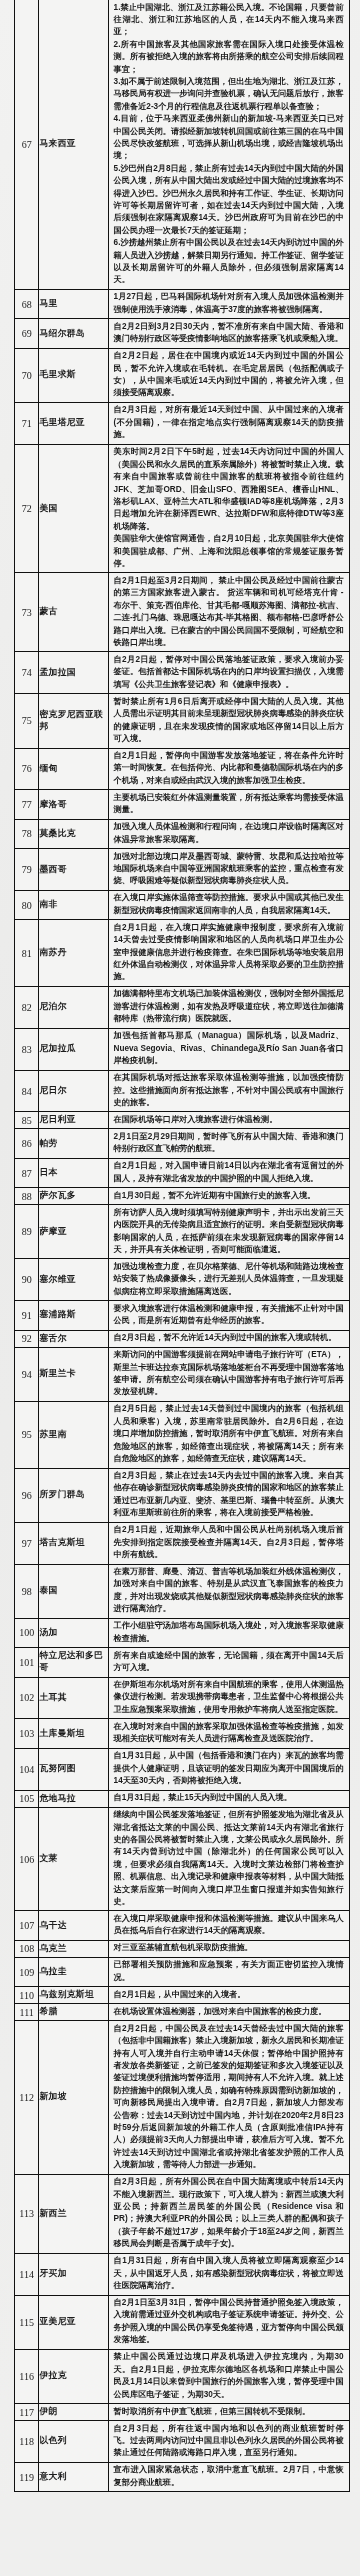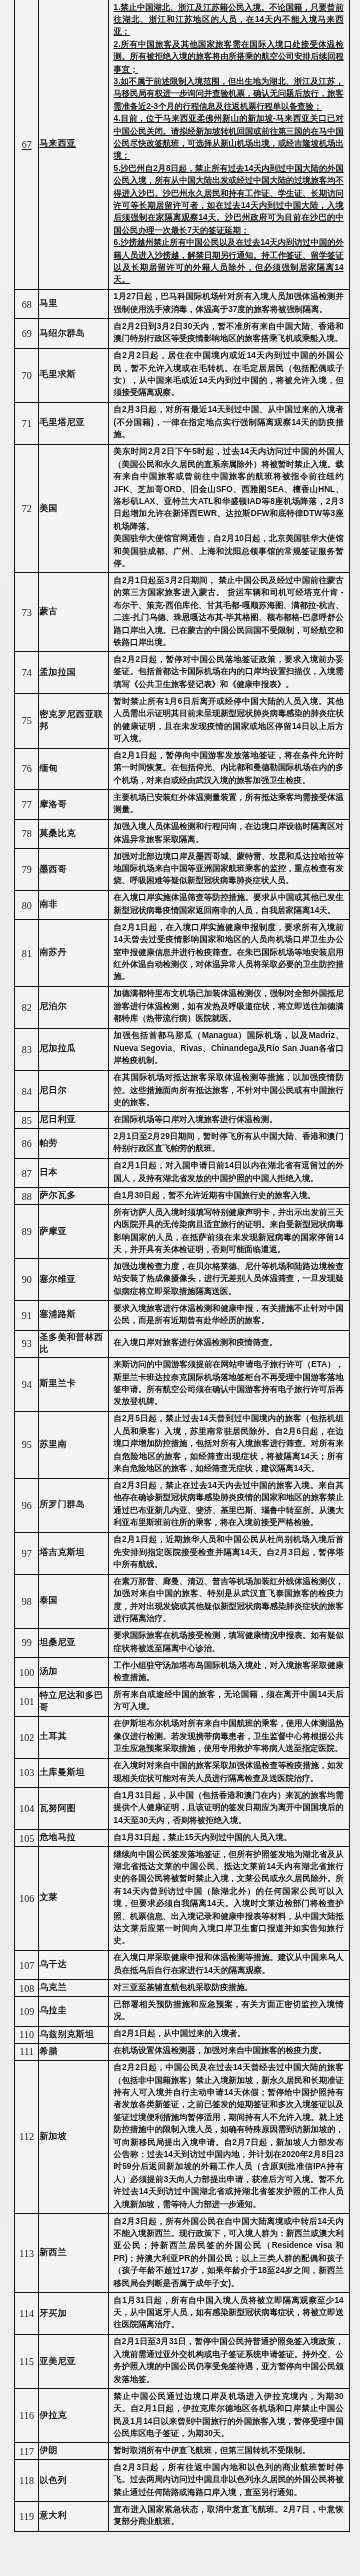--- a/index.html
+++ b/index.html
@@ -18,21 +18,21 @@
     border-collapse:collapse;
     margin-left:14.4px;
     width:332px;
     table-layout:fixed;
     background:#f4f4f3;
   }
   table.restrictions td{
     border:1px solid #111;
     vertical-align:middle;
   }
-  table.restrictions tr:first-child td{border-top:none;text-decoration:underline;}
+  table.restrictions tr:first-child td{border-top:none;}
   td.num{
     width:21.6px;
     text-align:center;
     font-family:"Liberation Serif","DejaVu Serif",serif;
     font-size:10px;
     padding:1px 0.5px;
   }
   td.country{
     width:68px;
     text-align:left;
@@ -183,55 +183,50 @@
           <td class="num">90</td>
           <td class="country">塞尔维亚</td>
           <td class="policy">加强边境检查力度，在贝尔格莱德、尼什等机场和陆路边境检查站安装了热成像摄像头，进行无差别人员体温筛查，一旦发现疑似病症将立即采取措施隔离送医。</td>
         </tr>
         <tr>
           <td class="num">91</td>
           <td class="country">塞浦路斯</td>
           <td class="policy">要求入境旅客进行体温检测和健康申报，有关措施不止针对中国公民，而是所有近期曾有赴华经历的旅客。</td>
         </tr>
         <tr>
-          <td class="num">93</td>
-          <td class="country">圣多美和普林西比</td>
-          <td class="policy">在入境口岸对旅客进行体温检测和疫情筛查。</td>
+          <td class="num">92</td>
+          <td class="country">塞舌尔</td>
+          <td class="policy">自2月3日起，暂不允许近14天内到过中国的旅客入境或转机。</td>
         </tr>
         <tr>
           <td class="num">94</td>
           <td class="country">斯里兰卡</td>
           <td class="policy">来斯访问的中国游客须提前在网站申请电子旅行许可（ETA），斯里兰卡班达拉奈克国际机场落地签柜台不再受理中国游客落地签申请。所有航空公司须在确认中国游客持有电子旅行许可后再发放登机牌。</td>
         </tr>
         <tr>
           <td class="num">95</td>
           <td class="country">苏里南</td>
-          <td class="policy">自2月5日起，禁止过去14天曾到过中国境内的旅客（包括机组人员和乘客）入境，苏里南常驻居民除外。自2月6日起，在边境口岸增加防控措施，包括对所有入境旅客进行筛查。对所有来自危险地区的旅客，如经筛查出现症状，将被隔离14天；所有来自危险地区的旅客，如经筛查无症状，建议隔离14天。</td>
+          <td class="policy">自2月5日起，禁止过去14天曾到过中国境内的旅客（包括机组人员和乘客）入境，苏里南常驻居民除外。自2月6日起，在边境口岸增加防控措施，暂时取消所有中伊直飞航班。对所有来自危险地区的旅客，如经筛查出现症状，将被隔离14天；所有来自危险地区的旅客，如经筛查无症状，建议隔离14天。</td>
         </tr>
         <tr>
           <td class="num">96</td>
           <td class="country">所罗门群岛</td>
           <td class="policy">自2月3日起，禁止在过去14天内去过中国的旅客入境。来自其他存在确诊新型冠状病毒感染肺炎疫情的国家和地区的旅客禁止通过巴布亚新几内亚、斐济、基里巴斯、瑙鲁中转至所。从澳大利亚布里斯班前往所的乘客，将在入境前接受严格检验。</td>
         </tr>
         <tr>
           <td class="num">97</td>
           <td class="country">塔吉克斯坦</td>
           <td class="policy">自2月1日起，近期旅华人员和中国公民从杜尚别机场入境后首先安排到指定医院接受检查并隔离14天。自2月3日起，暂停塔中所有航线。</td>
         </tr>
         <tr>
           <td class="num">98</td>
           <td class="country">泰国</td>
           <td class="policy">在素万那普、廊曼、清迈、普吉等机场加装红外线体温检测仪，加强对来自中国的旅客、特别是从武汉直飞泰国旅客的检疫力度，并对出现发烧或其他疑似新型冠状病毒感染肺炎症状的旅客进行隔离治疗。</td>
         </tr>
         <tr>
-          <td class="num">99</td>
-          <td class="country">坦桑尼亚</td>
-          <td class="policy">要求国际旅客在机场接受检测，填写健康情况申报表。如有疑似症状将被送至隔离中心诊治。</td>
-        </tr>
-        <tr>
           <td class="num">100</td>
           <td class="country">汤加</td>
           <td class="policy">工作小组驻守汤加塔布岛国际机场入境处，对入境旅客采取健康检查措施。</td>
         </tr>
         <tr>
           <td class="num">101</td>
           <td class="country">特立尼达和多巴哥</td>
           <td class="policy">所有来自或途经中国的旅客，无论国籍，须在离开中国14天后方可入境。</td>
         </tr>
         <tr>

